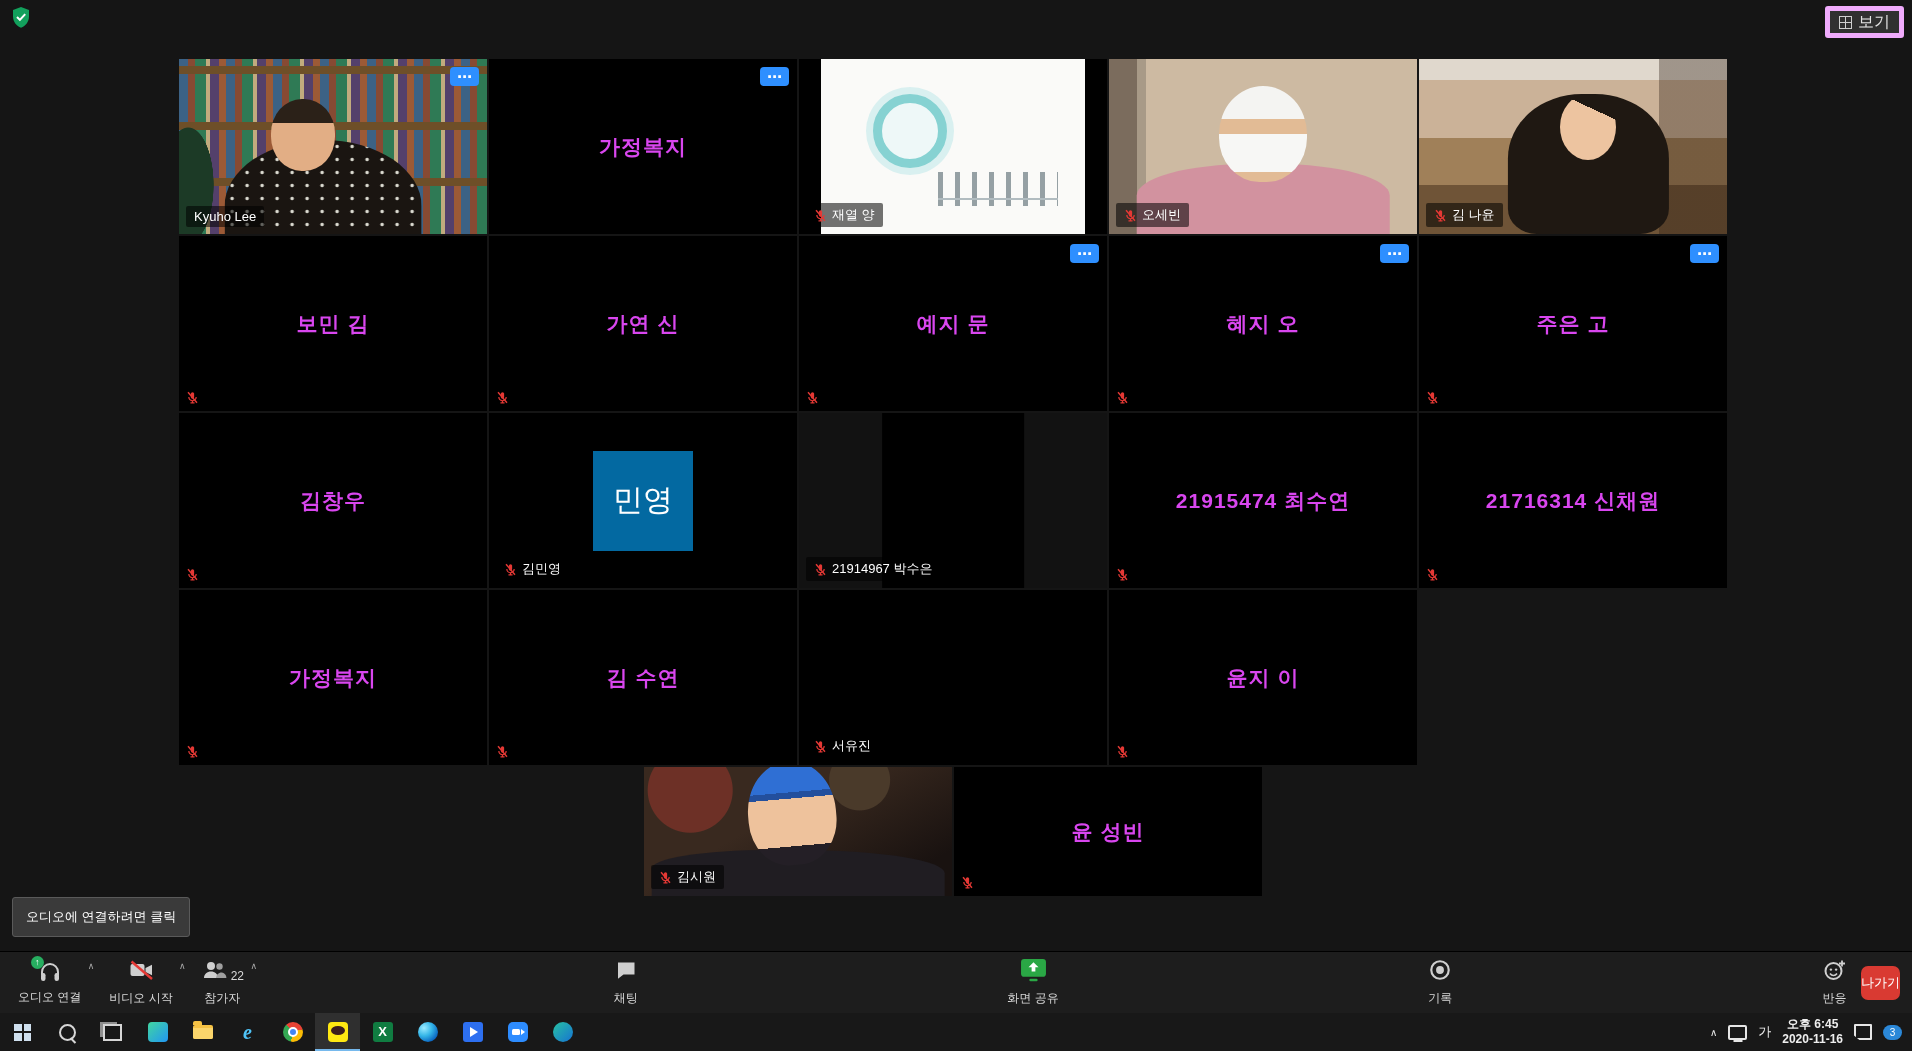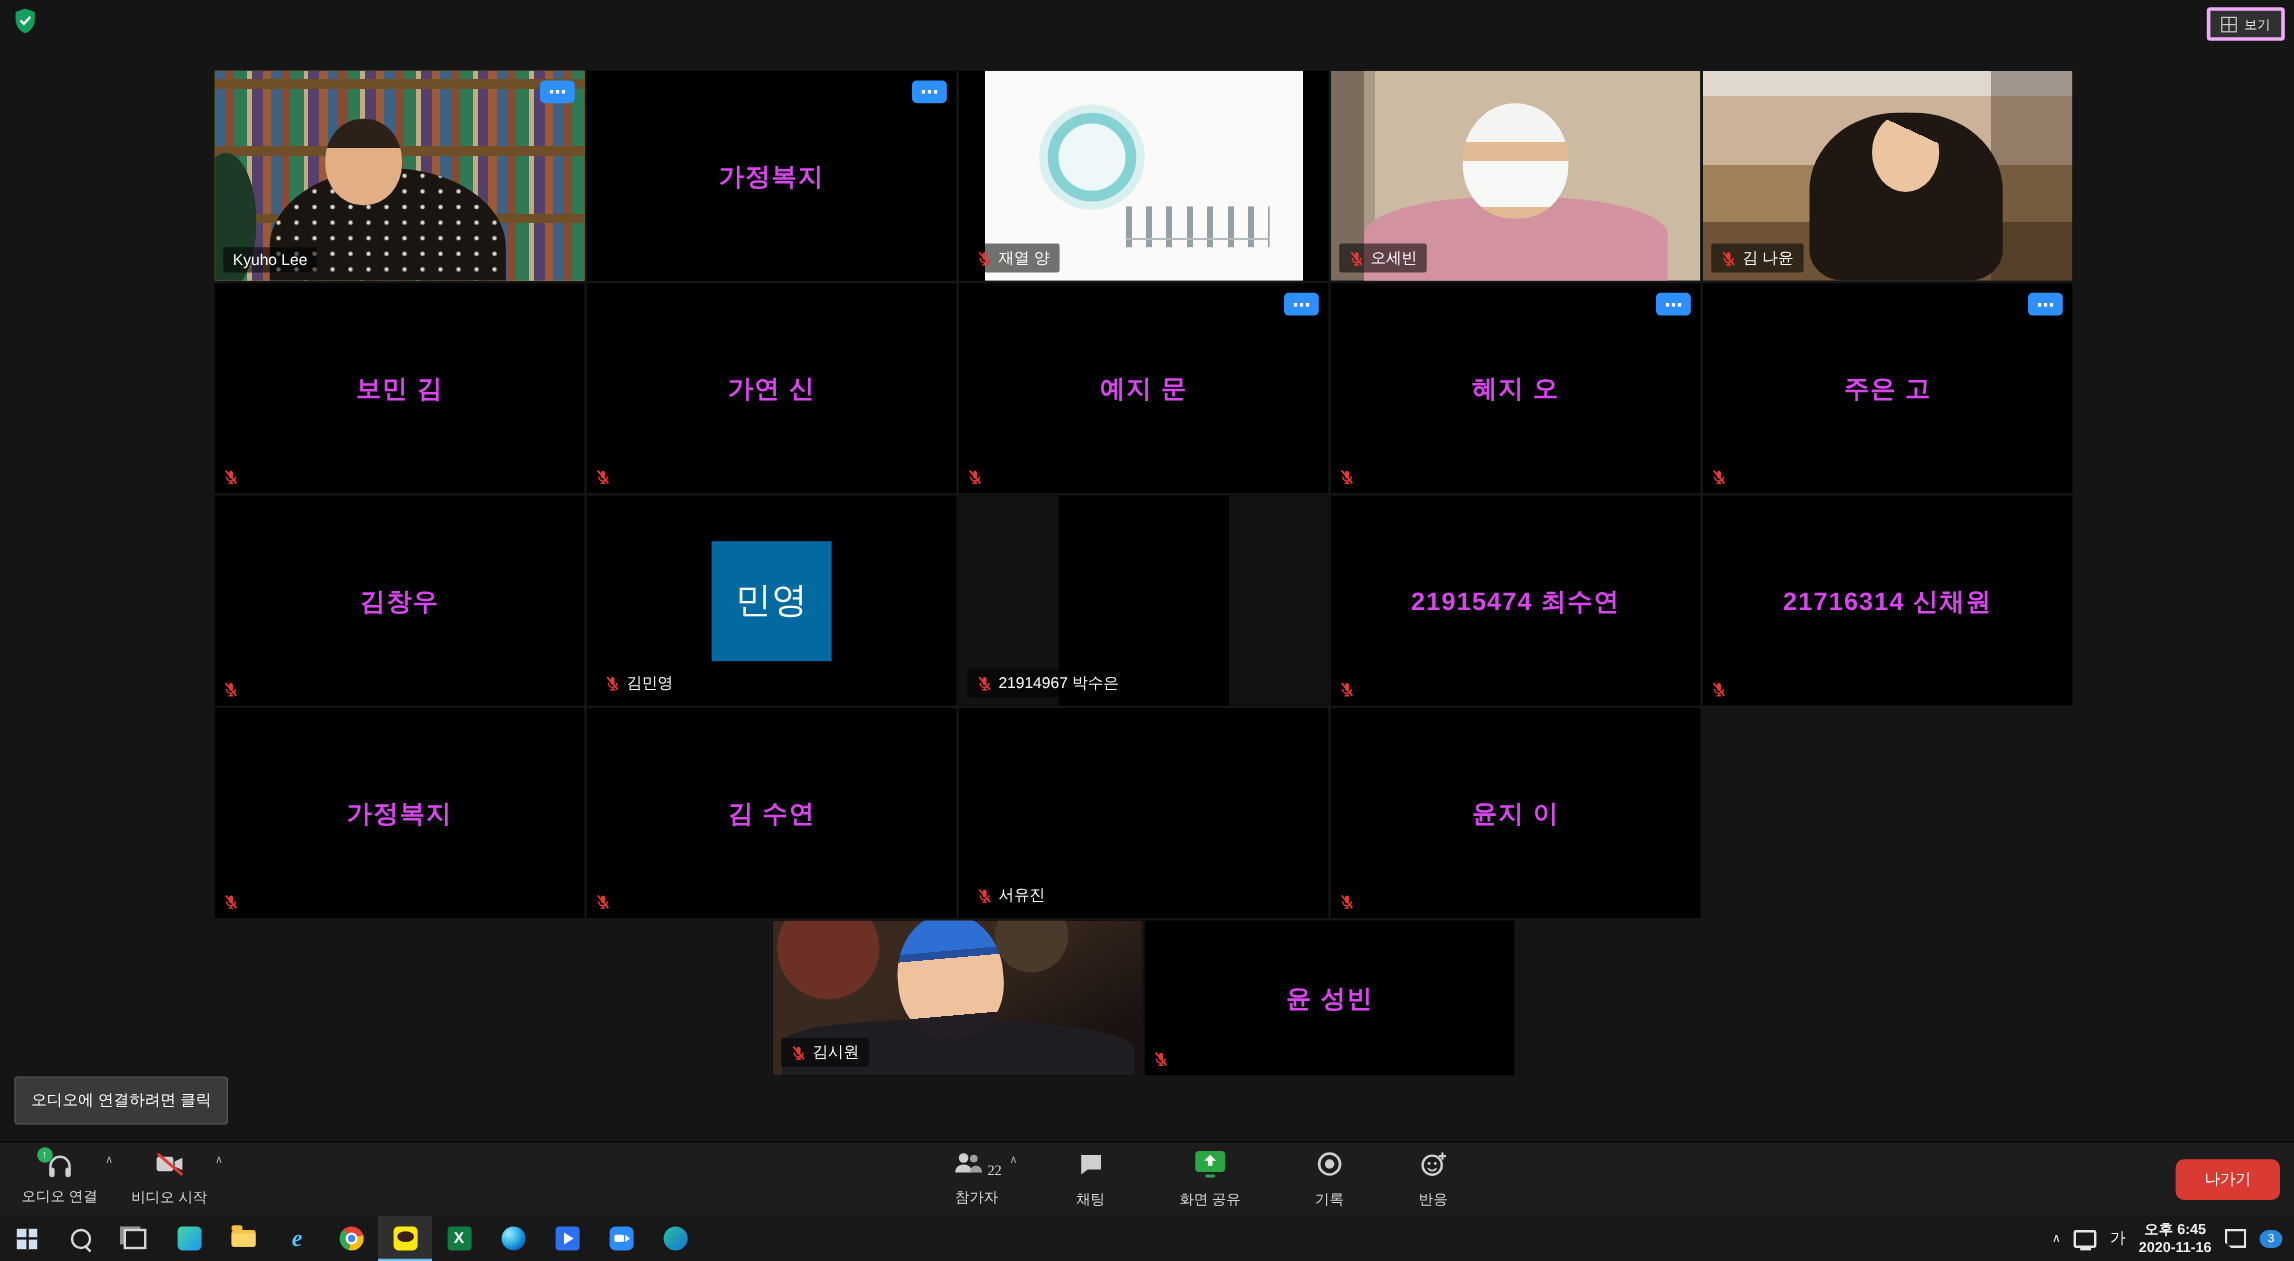--- a/index.html
+++ b/index.html
@@ -2,21 +2,21 @@
 <html><head>
 <meta charset="utf-8">
 <style>
   html,body{margin:0;padding:0;width:1912px;height:1051px;background:#151515;
     font-family:"Liberation Sans","DejaVu Sans",sans-serif;color:#fff;overflow:hidden;}
   .screen{position:relative;width:1912px;height:1051px;}
 
   
   .shield{position:absolute;left:12px;top:7px;width:18px;height:21px;cursor:pointer;}
   .view-btn{position:absolute;right:8px;top:6px;height:22px;display:flex;align-items:center;gap:6px;
-    background:#303030;border:3px solid #f0abfc;border-radius:3px;padding:0 9px;font-size:11px;color:#e4e4e4;}
+    background:#303030;border:5px solid #f0abfc;border-radius:3px;padding:0 9px;font-size:16px;color:#e4e4e4;}
   .grid-ico{width:11px;height:11px;border:1px solid #cfcfcf;
     background:linear-gradient(#cfcfcf,#cfcfcf) center/100% 1px no-repeat,
                linear-gradient(#cfcfcf,#cfcfcf) center/1px 100% no-repeat;}
 
   
   .gallery{position:absolute;left:179px;top:59px;width:1548px;}
   .grid{display:grid;grid-template-columns:repeat(5,1fr);grid-auto-rows:175px;gap:2px;}
   .bottom-row{display:flex;justify-content:center;gap:2px;margin-top:2px;}
   .bottom-row .tile{width:308px;height:129px;flex:none;}
   .tile{position:relative;background:#000;overflow:hidden;}
@@ -75,31 +75,31 @@
     background:linear-gradient(180deg,#2f6fd4 0 30%,#234f9d 30% 36%,#eec29c 36% 82%,#241f26 82%);}
 
   
   .tooltip{position:absolute;left:12px;top:897px;background:#3a3a3a;border:1px solid #5a5a5a;border-radius:3px;
     padding:10px 13px;font-size:13px;color:#fff;}
 
   
   .zoom-toolbar{position:absolute;left:0;top:951px;width:100%;height:62px;background:#1d1d1d;
     display:flex;align-items:stretch;border-top:1px solid #000;box-sizing:border-box;}
   .tb-left{display:flex;padding-left:4px;}
-  .tb-center{flex:1;display:flex;justify-content:center;gap:34px;font-family:Liberation Serif, serif;}
+  .tb-center{flex:1;display:flex;justify-content:space-between;gap:34px;}
   .tb-right{display:flex;align-items:center;padding-right:12px;}
   .tb-btn{position:relative;display:flex;flex-direction:column;align-items:center;justify-content:center;
     gap:5px;padding:0 14px;color:#d9d9d9;font-size:12px;cursor:pointer;}
   .tb-chevron{position:absolute;top:9px;right:1px;font-size:9px;color:#aaa;cursor:pointer;}
   .tb-iconrow{display:flex;align-items:flex-end;gap:4px;height:26px;}
   .pcount{font-size:12px;color:#d9d9d9;padding-bottom:2px;}
   .icon-badge{position:relative;display:inline-flex;}
   .audio-badge{position:absolute;left:-6px;top:-4px;width:13px;height:13px;border-radius:50%;
     background:#27ae60;color:#fff;font-size:9px;line-height:13px;text-align:center;}
-  .leave-btn{background:#d93a32;border:none;color:#fff;font-size:13px;padding:8px 24px;border-radius:7px;
+  .leave-btn{background:#d93a32;border:none;color:#fff;font-size:13px;padding:8px 0;border-radius:7px;
     font-family:inherit;cursor:pointer;}
 
   
   .taskbar{position:absolute;left:0;top:1013px;width:100%;height:38px;background:#181818;
     display:flex;align-items:center;}
   .taskbar-app{width:45px;height:38px;display:flex;align-items:center;justify-content:center;cursor:pointer;}
   .taskbar-app.active{background:rgba(255,255,255,.10);box-shadow:inset 0 -2px 0 #76b9ed;}
   .i-start{width:17px;height:17px;background:
       linear-gradient(#181818,#181818) center/2px 100% no-repeat,
       linear-gradient(#181818,#181818) center/100% 2px no-repeat,#cfe0ef;}

